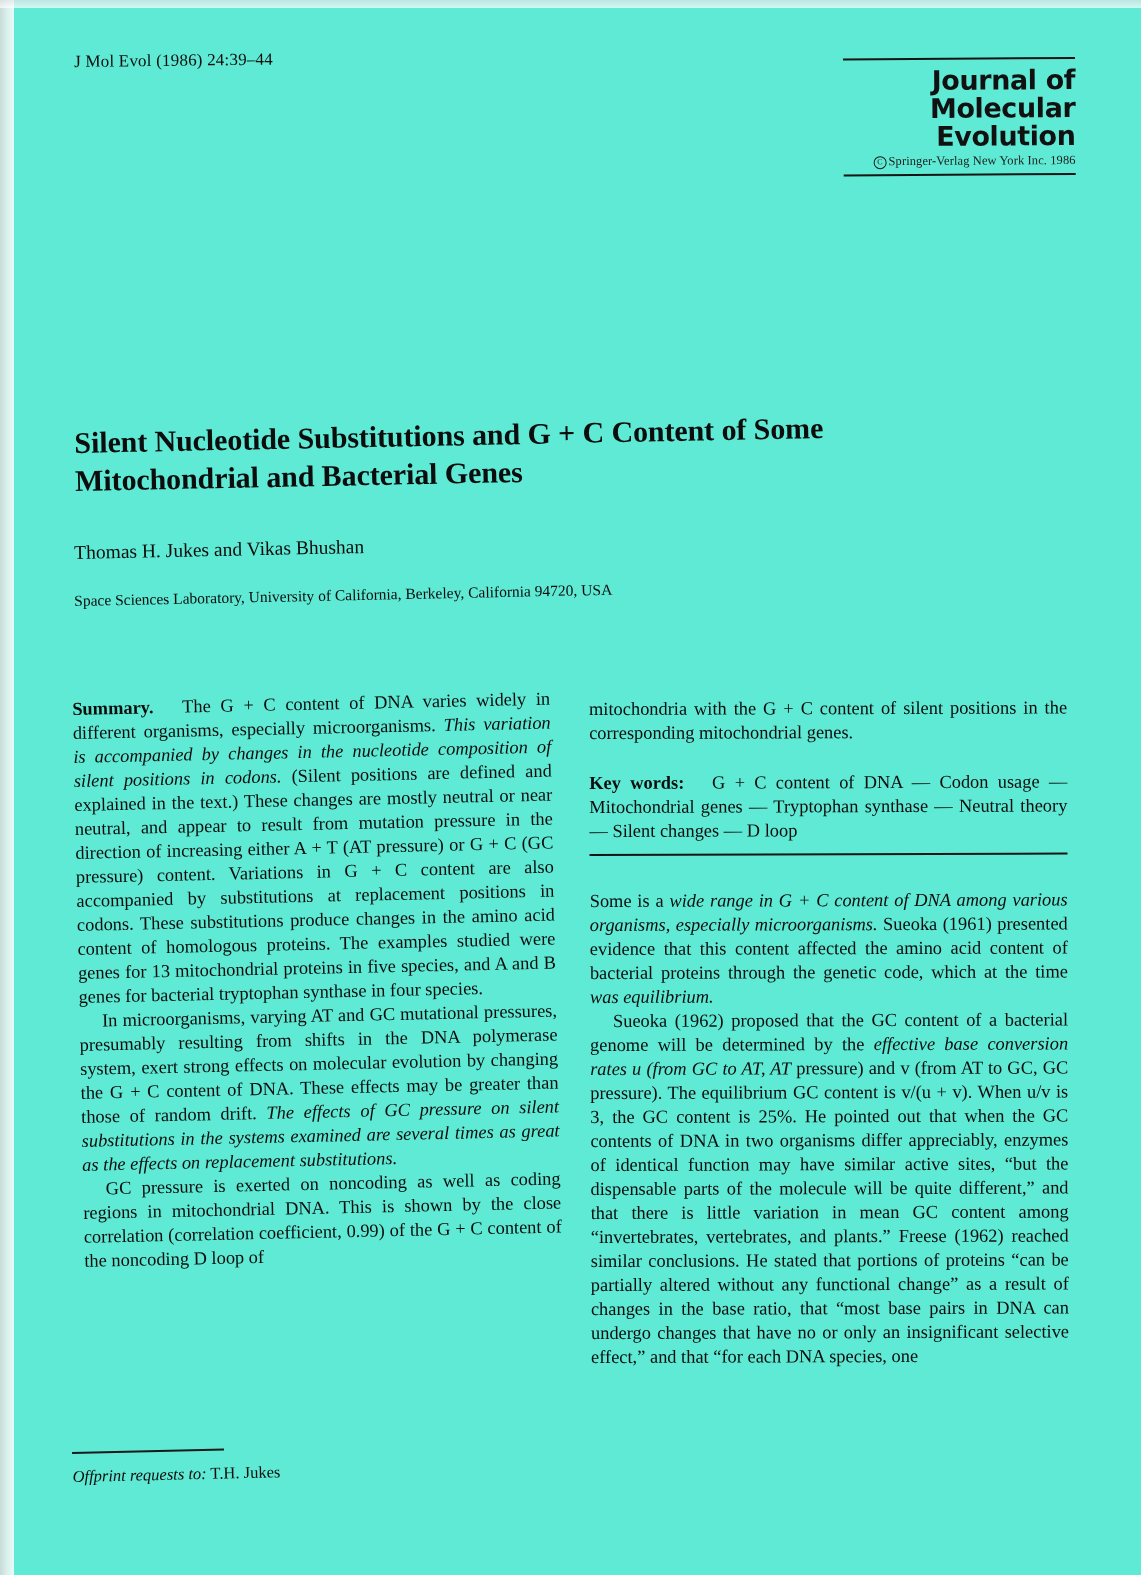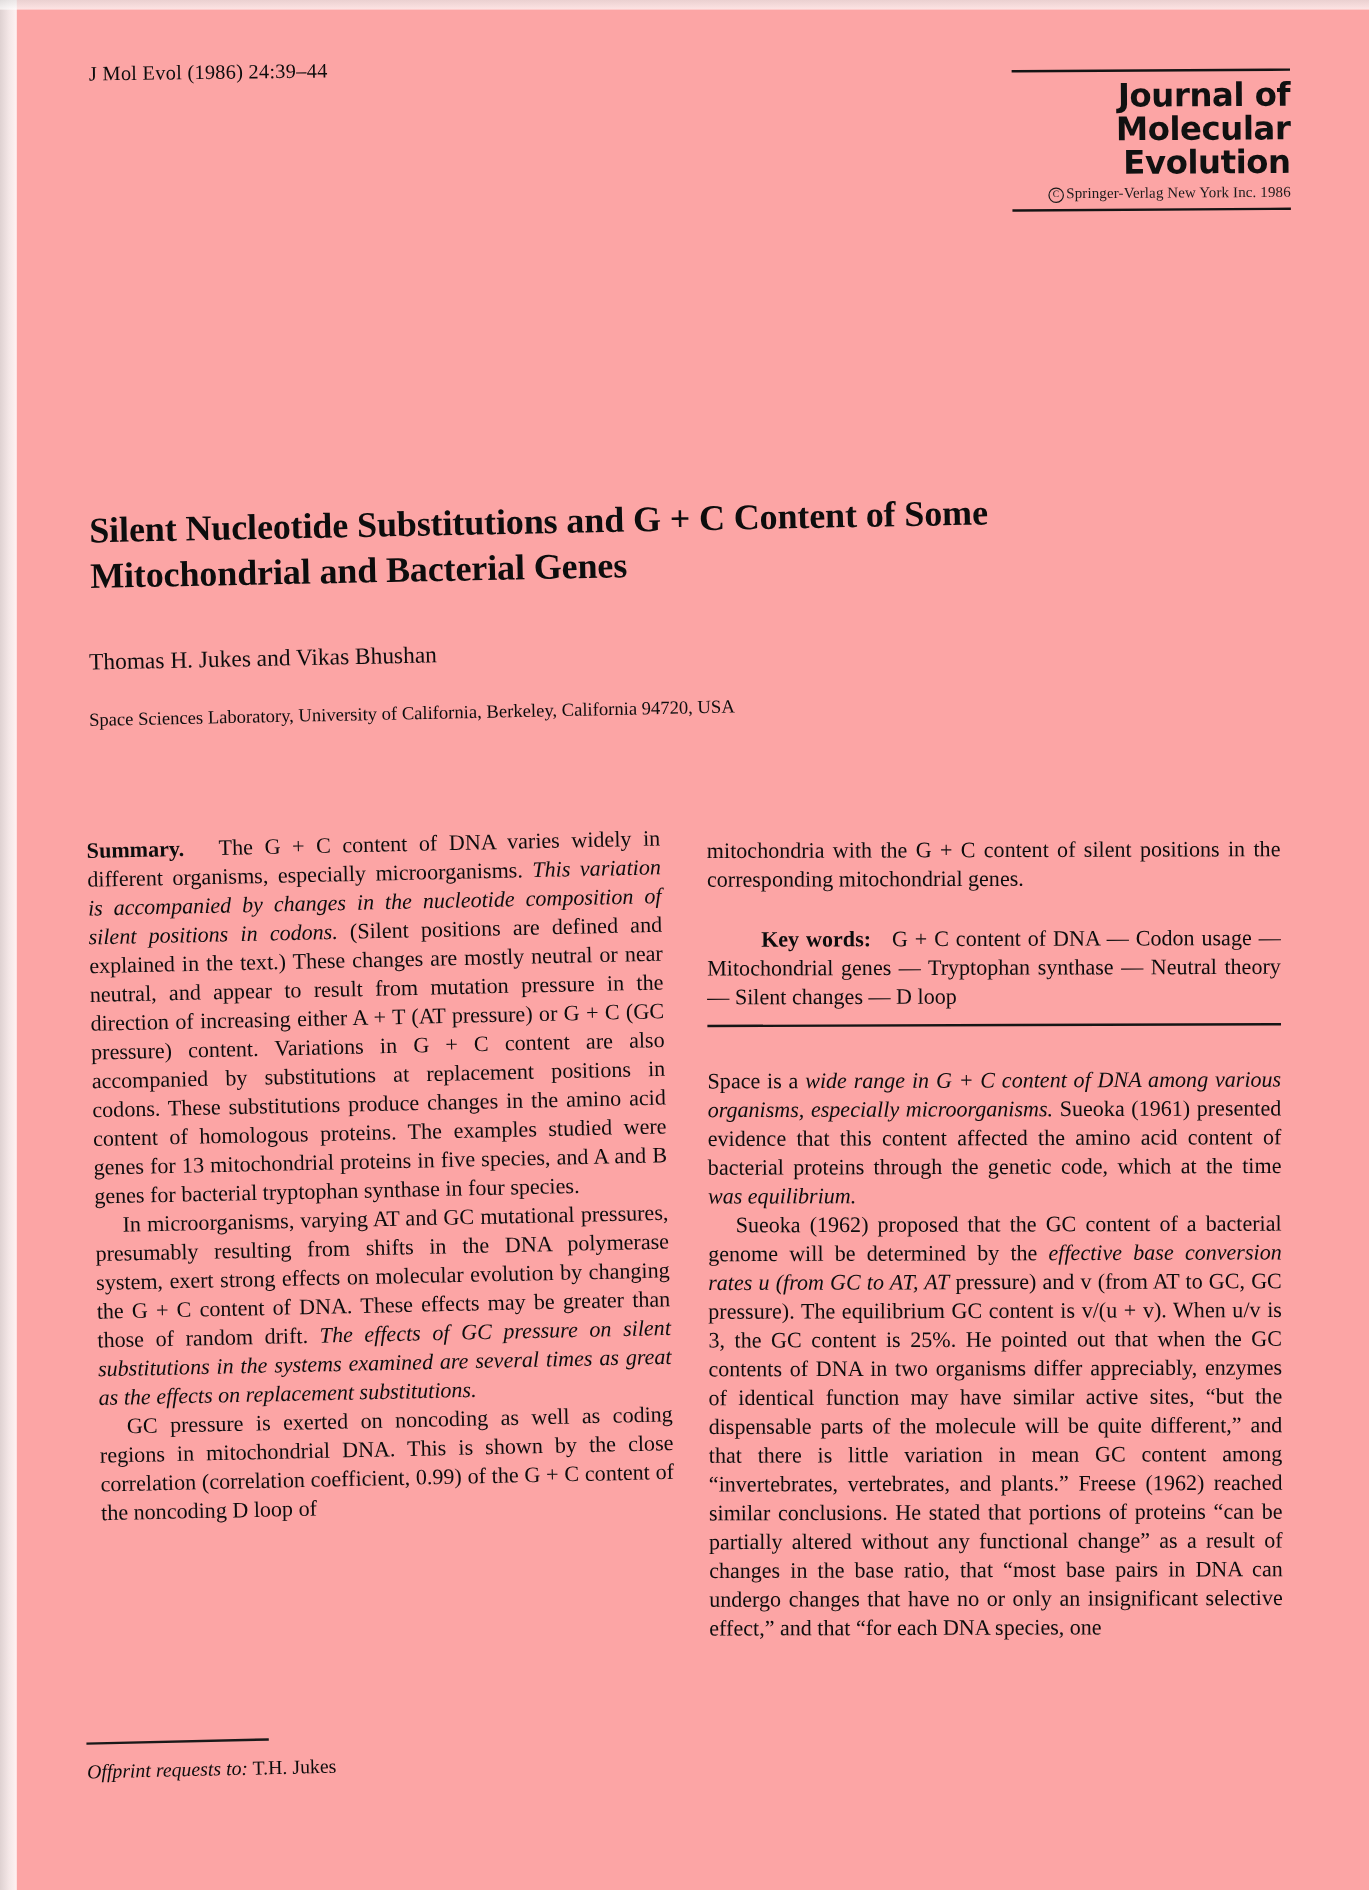--- a/index.html
+++ b/index.html
@@ -14,21 +14,21 @@
     position: relative;
     overflow: hidden;
     font-family: "Liberation Serif", "DejaVu Serif", serif;
     color: #0d0d0d;
     -webkit-font-smoothing: none;
   }
 
   .page {
     position: absolute;
     inset: 0;
-    background: #fca5a5;
+    background: #5eead4;
     padding-left: 20px;
   }
 
   
   .scan-edge-left {
     position: absolute;
     left: 0; top: 0;
     width: 14px; height: 100%;
     background: linear-gradient(to right, #d9d9d9 0%, #f3f3f3 55%, #ffffff 100%);
     opacity: .85;
@@ -157,21 +157,21 @@
   .col p.noindent { text-indent: 0; }
   .col p + p { margin-top: 0; }
 
   .lead { font-weight: bold; }
   em { font-style: italic; }
 
   .keywords {
     margin-top: 26px;
     text-align: justify;
   }
-  .kw-label { font-weight: bold; margin-left: 45px; }
+  .kw-label { font-weight: bold; }
 
   .kw-rule {
     margin-top: 11px;
     height: 2px;
     background: #151515;
     width: 100%;
   }
 
   .after-rule { margin-top: 33px !important; }
 
@@ -230,21 +230,21 @@
 
   <div class="col col-right">
     <p class="noindent"><span>mitochondria with the G + C content of silent positions in the corresponding mitochondrial genes.</span></p>
 
     <div class="keywords">
       <span class="kw-label">Key words:</span>&nbsp;&nbsp; <span>G + C content of DNA — Codon usage — Mitochondrial genes — Tryptophan synthase — Neutral theory — Silent changes — D loop</span>
     </div>
 
     <div class="kw-rule"></div>
 
-    <p class="noindent after-rule"><span>Space is a </span><em>wide range in G + C content of DNA among various organisms, especially microorganisms.</em><span> Sueoka (1961) presented evidence that this content affected the amino acid content of bacterial proteins through the genetic code, which at the time </span><em>was equilibrium.</em></p>
+    <p class="noindent after-rule"><span>Some is a </span><em>wide range in G + C content of DNA among various organisms, especially microorganisms.</em><span> Sueoka (1961) presented evidence that this content affected the amino acid content of bacterial proteins through the genetic code, which at the time </span><em>was equilibrium.</em></p>
 
     <p><span>Sueoka (1962) proposed that the GC content of a bacterial genome will be determined by the </span><em>effective base conversion rates u (from GC to AT, AT</em><span> pressure) and v (from AT to GC, GC pressure). The equilibrium GC content is v/(u + v). When u/v is 3, the GC content is 25%. He pointed out that when the GC contents of DNA in two organisms differ appreciably, enzymes of identical function may have similar active sites, “but the dispensable parts of the molecule will be quite different,” and that there is little variation in mean GC content among “invertebrates, vertebrates, and plants.” Freese (1962) reached similar conclusions. He stated that portions of proteins “can be partially altered without any functional change” as a result of changes in the base ratio, that “most base pairs in DNA can undergo changes that have no or only an insignificant selective effect,” and that “for each DNA species, one</span></p>
   </div>
 
   <div class="footnote">
     <div class="footnote-rule"></div>
     <div class="footnote-text"><em>Offprint requests to:</em> <span>T.H. Jukes</span></div>
   </div>
 
 </div>

